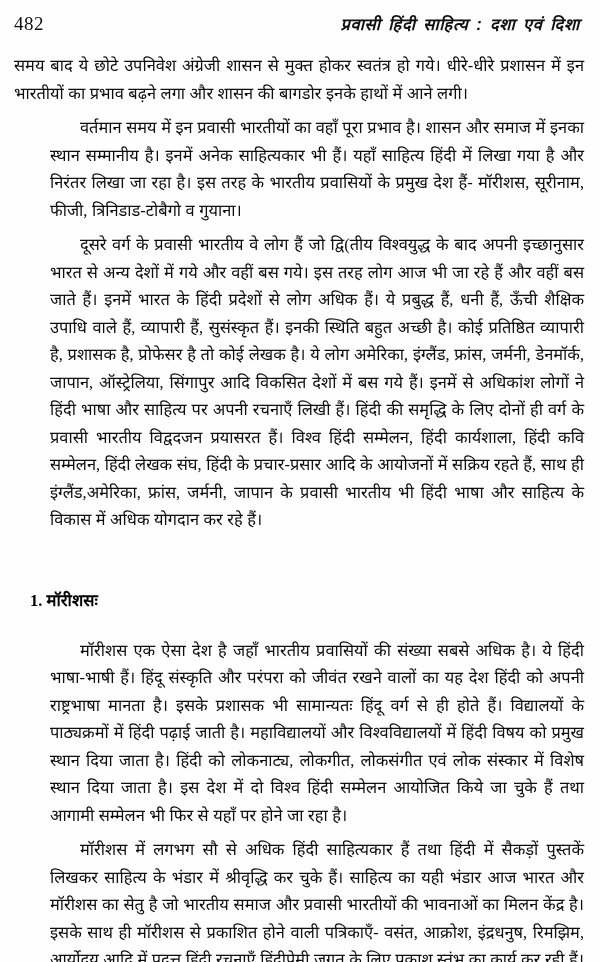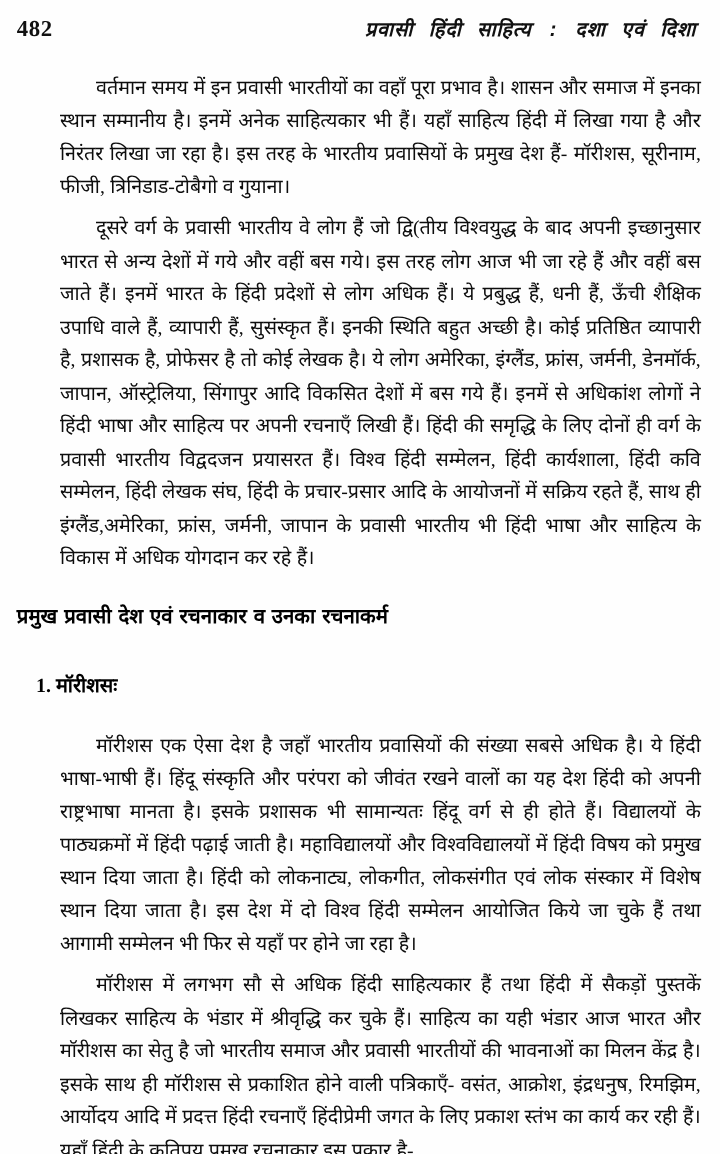--- a/index.html
+++ b/index.html
@@ -21,26 +21,26 @@
   .running-head {
     display: flex;
     align-items: baseline;
     justify-content: space-between;
     height: 30px;
     margin-bottom: 10px;
   }
   .folio {
     font-family: "Liberation Serif", "DejaVu Serif", serif;
     font-size: 19px;
-    font-weight: 700;
+    font-weight: 400;
     letter-spacing: 0.5px;
     color: #111;
   }
   .head-title {
-    font-family: Liberation Mono, monospace;
+    font-family: Liberation Sans, sans-serif;
     font-size: 16.5px;
     font-style: italic;
     font-weight: 600;
     color: #111;
     letter-spacing: 0.6px;
     word-spacing: 2.5px;
     padding-right: 4px;
   }
   .body-col {
     width: 570px;
@@ -84,32 +84,32 @@
 
 <div class="page">
 
   <div class="running-head">
     <span class="folio">482</span>
     <span class="head-title">प्रवासी हिंदी साहित्य : दशा एवं दिशा</span>
   </div>
 
   <div class="body-col">
 
+    <p class="para">समय बाद ये छोटे उपनिवेश अंग्रेजी शासन से मुक्त होकर स्वतंत्र हो गये। धीरे-धीरे प्रशासन में इन भारतीयों का प्रभाव बढ़ने लगा और शासन की बागडोर इनके हाथों में आने लगी।</p>
 
     <div class="gap-sm"></div>
 
     <p class="para indent">वर्तमान समय में इन प्रवासी भारतीयों का वहाँ पूरा प्रभाव है। शासन और समाज में इनका स्थान सम्मानीय है। इनमें अनेक साहित्यकार भी हैं। यहाँ साहित्य हिंदी में लिखा गया है और निरंतर लिखा जा रहा है। इस तरह के भारतीय प्रवासियों के प्रमुख देश हैं- मॉरीशस, सूरीनाम, फीजी, त्रिनिडाड-टोबैगो व गुयाना।</p>
 
     <div class="gap-sm"></div>
 
     <p class="para indent">दूसरे वर्ग के प्रवासी भारतीय वे लोग हैं जो द्वि(तीय विश्वयुद्ध के बाद अपनी इच्छानुसार भारत से अन्य देशों में गये और वहीं बस गये। इस तरह लोग आज भी जा रहे हैं और वहीं बस जाते हैं। इनमें भारत के हिंदी प्रदेशों से लोग अधिक हैं। ये प्रबुद्ध हैं, धनी हैं, ऊँची शैक्षिक उपाधि वाले हैं, व्यापारी हैं, सुसंस्कृत हैं। इनकी स्थिति बहुत अच्छी है। कोई प्रतिष्ठित व्यापारी है, प्रशासक है, प्रोफेसर है तो कोई लेखक है। ये लोग अमेरिका, इंग्लैंड, फ्रांस, जर्मनी, डेनमॉर्क, जापान, ऑस्ट्रेलिया, सिंगापुर आदि विकसित देशों में बस गये हैं। इनमें से अधिकांश लोगों ने हिंदी भाषा और साहित्य पर अपनी रचनाएँ लिखी हैं। हिंदी की समृद्धि के लिए दोनों ही वर्ग के प्रवासी भारतीय विद्वदजन प्रयासरत हैं। विश्व हिंदी सम्मेलन, हिंदी कार्यशाला, हिंदी कवि सम्मेलन, हिंदी लेखक संघ, हिंदी के प्रचार-प्रसार आदि के आयोजनों में सक्रिय रहते हैं, साथ ही इंग्लैंड,अमेरिका, फ्रांस, जर्मनी, जापान के प्रवासी भारतीय भी  हिंदी भाषा और साहित्य के विकास में अधिक योगदान कर रहे हैं।</p>
 
     <div class="gap-lg"></div>
 
-    <h2 class="section-heading">प्रमुख प्रवासी देश एवं रचनाकार व उनका रचनाकर्म</h2>
 
     <div class="gap-md"></div>
 
     <h3 class="sub-heading">1. मॉरीशसः</h3>
 
     <div class="gap-sm"></div>
 
     <p class="para indent">मॉरीशस एक ऐसा देश है जहाँ भारतीय प्रवासियों की संख्या सबसे अधिक है। ये हिंदी भाषा-भाषी हैं। हिंदू संस्कृति और परंपरा को जीवंत रखने वालों का यह देश हिंदी को अपनी राष्ट्रभाषा मानता है। इसके प्रशासक भी सामान्यतः हिंदू वर्ग से ही होते हैं। विद्यालयों के पाठ्यक्रमों में हिंदी पढ़ाई जाती है। महाविद्यालयों और विश्वविद्यालयों में हिंदी विषय को प्रमुख स्थान दिया जाता है। हिंदी को लोकनाट्य, लोकगीत, लोकसंगीत एवं लोक संस्कार में विशेष स्थान दिया जाता है। इस देश में दो विश्व हिंदी सम्मेलन आयोजित किये जा चुके हैं तथा आगामी सम्मेलन भी फिर से यहाँ पर होने जा रहा है।</p>
 
     <div class="gap-sm"></div>

